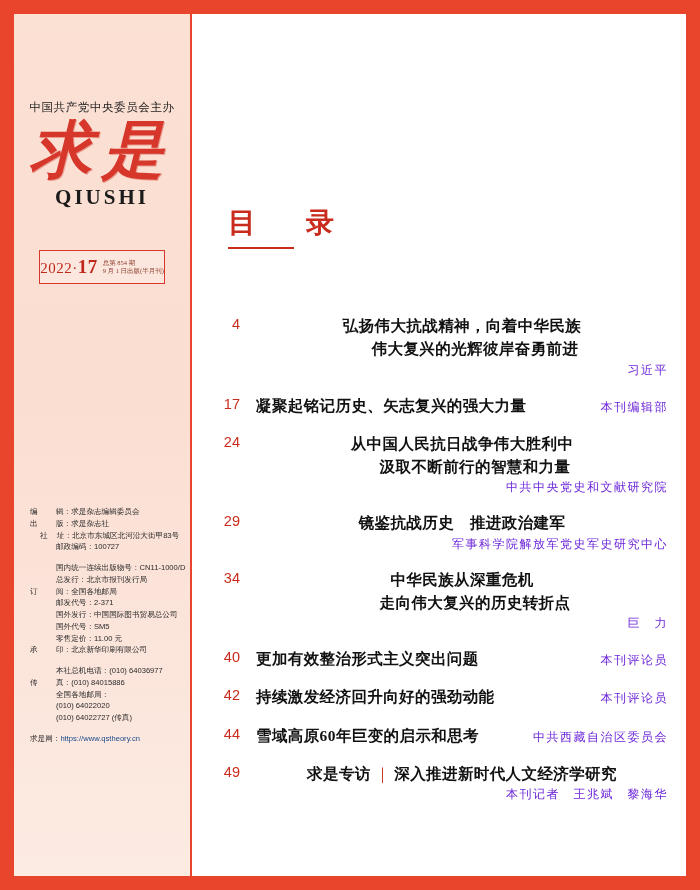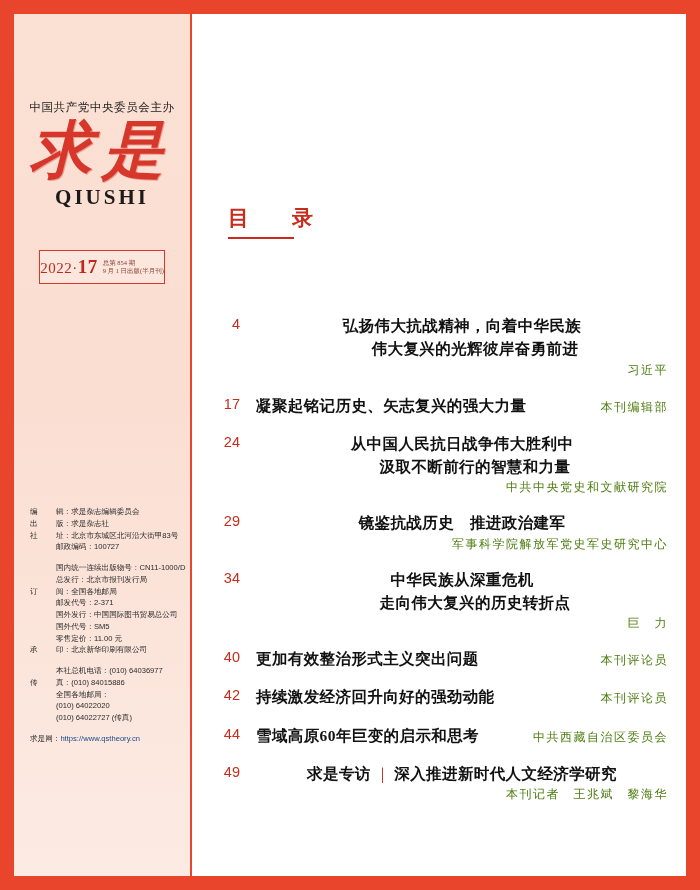--- a/index.html
+++ b/index.html
@@ -128,38 +128,39 @@
   }
   .colophon .row {
     white-space: nowrap;
   }
   .colophon .lbl {
     display: inline-block;
     min-width: 26px;
   }
   .colophon .wrapline {
     white-space: normal;
+    text-align: center;
   }
   .colophon .web {
     color: #184a8a;
   }
   
   .right-col {
     position: relative;
     flex: 1 1 auto;
     height: 100%;
     background: #ffffff;
     box-sizing: border-box;
     padding: 0;
   }
   .toc-title {
     position: absolute;
     top: 190px;
     left: 36px;
-    font-size: 21px;
+    font-size: 28px;
     font-weight: bold;
     color: #c92b1c;
     letter-spacing: 11px;
     font-family: "Liberation Serif", serif;
   }
   .toc-title .under {
     display: block;
     width: 66px;
     height: 2.2px;
     background: #c92b1c;
@@ -199,21 +200,21 @@
     text-align: center;
   }
   .entry .ttl2 {
     display: block;
     padding-left: 26px;
   }
   .entry .author {
     display: block;
     text-align: right;
     font-size: 12px;
-    color: #4d7c0f;
+    color: #6d28d9;
     letter-spacing: 1.5px;
     margin-top: 1px;
     font-family: "Liberation Serif", serif;
   }
   .entry.inline .line {
     display: flex;
     justify-content: space-between;
     align-items: baseline;
   }
   .entry.inline .author {

